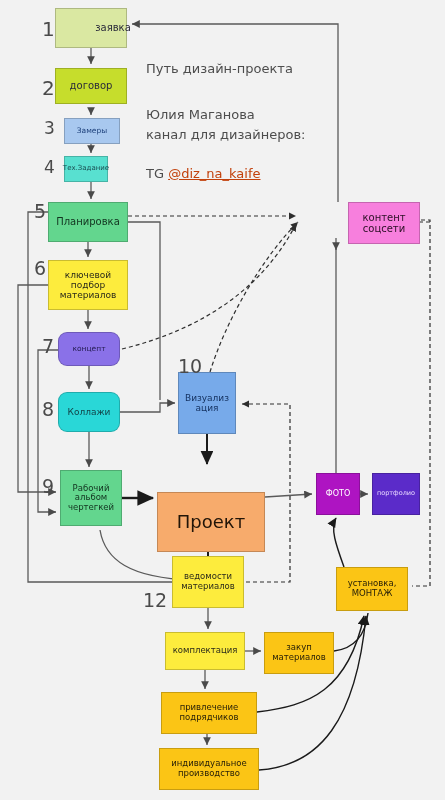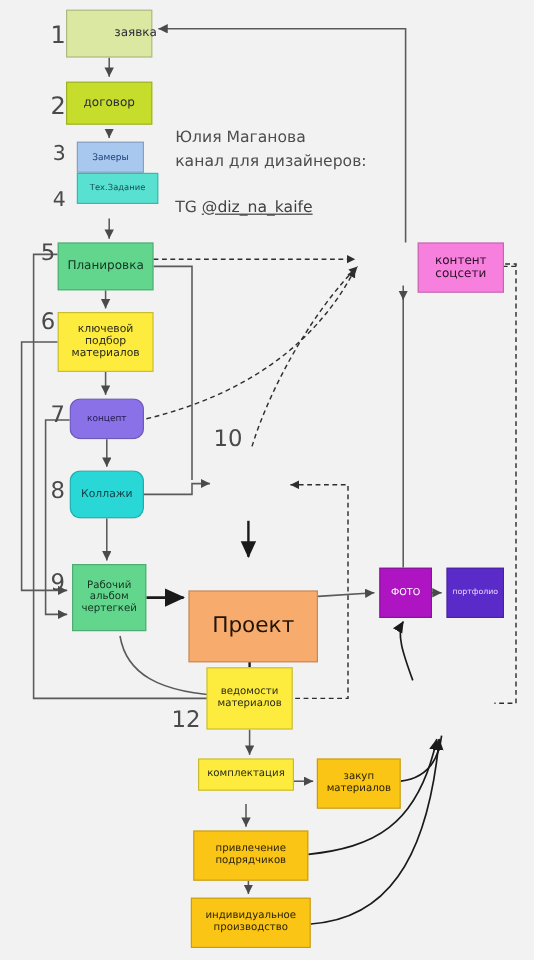--- a/index.html
+++ b/index.html
@@ -42,21 +42,21 @@
     font-family: "DejaVu Sans", "Liberation Sans", sans-serif;
   }
   .note {
     position: absolute;
     color: #4d4d4d;
     z-index: 4;
     line-height: 1.45;
     white-space: pre-line;
   }
   .note-link {
-    color: #404040;
+    color: #c2410c;
     text-decoration: underline;
   }
 </style>
 </head>
 <body>
 
 <div id="canvas">
 
   <svg id="edges" viewBox="0 0 445 800">
     <defs>
@@ -113,20 +113,21 @@
     </g>
 
     <g fill="none" stroke="#1a1a1a" stroke-width="1.4">
       <path d="M334,651 C358,648 366,630 368,613"></path>
       <path d="M257,712 C310,706 348,690 364,616" marker-end="url(#arrB)"></path>
       <path d="M259,770 C320,766 356,720 366,616" marker-end="url(#arrB)"></path>
       <path d="M344,567 C336,545 330,528 336,518" marker-end="url(#arrB)"></path>
     </g>
   </svg>
 
+  <div class="note" style="left:146px; top:60px; font-size:13px;">Путь дизайн-проекта</div>
 
   <div class="note" style="left:146px; top:106px; font-size:13px;">Юлия Маганова</div>
 
   <div class="note" style="left:146px; top:126px; font-size:13px;">канал для дизайнеров:</div>
 
   <div class="note" style="left:146px; top:146px; font-size:13px;">
     <span>TG </span><a class="note-link" href="#">@diz_na_kaife</a>
   </div>
 
   <div class="step-num" style="left:42px; top:17px;  font-size:20px;">1</div>
@@ -143,21 +144,21 @@
 
 <div class="node" style="left: 55px; top: 8px; width: 72px; height: 40px; background: rgb(218, 232, 162); color: rgb(42, 42, 58); border-radius: 0px; font-size: 10px; padding-left: 44px;">
       <span style="white-space: pre-line;">заявка</span>
     </div>
     <div class="node" style="left: 55px; top: 68px; width: 72px; height: 36px; background: rgb(198, 221, 44); color: rgb(42, 42, 58); border-radius: 0px; font-size: 10px;">
       <span style="white-space: pre-line;">договор</span>
     </div>
     <div class="node" style="left: 64px; top: 118px; width: 56px; height: 26px; background: rgb(168, 200, 239); color: rgb(28, 63, 122); border-radius: 0px; font-size: 7.5px;">
       <span style="white-space: pre-line;">Замеры</span>
     </div>
-    <div class="node" style="left: 64px; top: 144px; width: 68px; height: 26px; background: rgb(88, 224, 208); color: rgb(27, 77, 82); border-radius: 0px; font-size: 7px;">
+    <div class="node" style="left: 64px; top: 156px; width: 44px; height: 26px; background: rgb(88, 224, 208); color: rgb(27, 77, 82); border-radius: 0px; font-size: 7px;">
       <span style="white-space: pre-line;">Тех.Задание</span>
     </div>
     <div class="node" style="left: 48px; top: 202px; width: 80px; height: 40px; background: rgb(99, 214, 142); color: rgb(18, 51, 31); border-radius: 0px; font-size: 10px;">
       <span style="white-space: pre-line;">Планировка</span>
     </div>
     <div class="node" style="left: 48px; top: 260px; width: 80px; height: 50px; background: rgb(253, 236, 61); color: rgb(42, 42, 26); border-radius: 0px; font-size: 9px;">
       <span style="white-space: pre-line;">ключевой
 подбор
 материалов</span>
     </div>
@@ -165,38 +166,46 @@
       <span style="white-space: pre-line;">концепт</span>
     </div>
     <div class="node" style="left: 58px; top: 392px; width: 62px; height: 40px; background: rgb(41, 215, 215); color: rgb(18, 63, 68); border-radius: 9px; font-size: 9px;">
       <span style="white-space: pre-line;">Коллажи</span>
     </div>
     <div class="node" style="left: 60px; top: 470px; width: 62px; height: 56px; background: rgb(99, 214, 142); color: rgb(18, 51, 31); border-radius: 0px; font-size: 8.5px;">
       <span style="white-space: pre-line;">Рабочий
 альбом
 чертегкей</span>
     </div>
+    <div class="node" style="left: 178px; top: 372px; width: 58px; height: 62px; background: rgb(119, 170, 234); color: rgb(19, 48, 94); border-radius: 0px; font-size: 9px;">
+      <span style="white-space: pre-line;">Визуализ
+ация</span>
+    </div>
     <div class="node" style="left: 157px; top: 492px; width: 108px; height: 60px; background: rgb(247, 171, 108); color: rgb(34, 21, 8); border-radius: 0px; font-size: 18px;">
       <span style="white-space: pre-line;">Проект</span>
     </div>
     <div class="node" style="left: 300px; top: 202px; width: 72px; height: 42px; background: rgb(247, 127, 221); color: rgb(42, 15, 36); border-radius: 0px; font-size: 10px; margin-left: 48px;">
       <span style="white-space: pre-line;">контент
 соцсети</span>
     </div>
     <div class="node" style="left: 316px; top: 473px; width: 44px; height: 42px; background: rgb(174, 20, 194); color: rgb(255, 255, 255); border-radius: 0px; font-size: 8px;">
       <span style="white-space: pre-line;">ФОТО</span>
     </div>
     <div class="node" style="left: 372px; top: 473px; width: 48px; height: 42px; background: rgb(91, 43, 201); color: rgb(232, 216, 255); border-radius: 0px; font-size: 6.5px;">
       <span style="white-space: pre-line;">портфолио</span>
     </div>
     <div class="node" style="left: 172px; top: 556px; width: 72px; height: 52px; background: rgb(253, 236, 61); color: rgb(42, 42, 26); border-radius: 0px; font-size: 8.5px;">
       <span style="white-space: pre-line;">ведомости
 материалов</span>
     </div>
-    <div class="node" style="left: 165px; top: 632px; width: 80px; height: 27px; background: rgb(253, 236, 61); color: rgb(42, 42, 26); border-radius: 0px; font-size: 8.5px;">
+    <div class="node" style="left: 336px; top: 567px; width: 72px; height: 44px; background: rgb(251, 197, 21); color: rgb(42, 34, 8); border-radius: 0px; font-size: 8.5px;">
+      <span style="white-space: pre-line;">установка,
+МОНТАЖ</span>
+    </div>
+    <div class="node" style="left: 165px; top: 632px; width: 80px; height: 38px; background: rgb(253, 236, 61); color: rgb(42, 42, 26); border-radius: 0px; font-size: 8.5px;">
       <span style="white-space: pre-line;">комплектация</span>
     </div>
     <div class="node" style="left: 264px; top: 632px; width: 70px; height: 42px; background: rgb(251, 197, 21); color: rgb(42, 34, 8); border-radius: 0px; font-size: 8.5px;">
       <span style="white-space: pre-line;">закуп
 материалов</span>
     </div>
     <div class="node" style="left: 161px; top: 692px; width: 96px; height: 42px; background: rgb(251, 197, 21); color: rgb(42, 34, 8); border-radius: 0px; font-size: 8.5px;">
       <span style="white-space: pre-line;">привлечение
 подрядчиков</span>
     </div>

